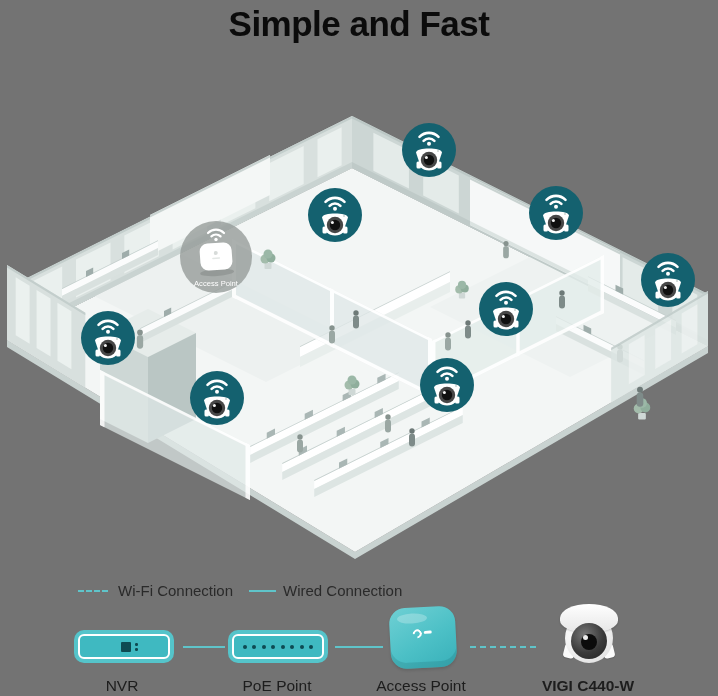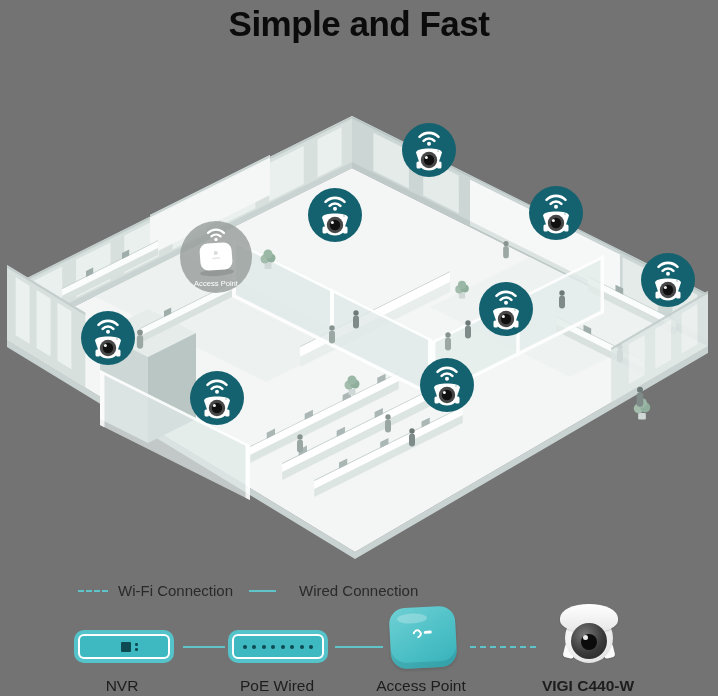--- a/index.html
+++ b/index.html
@@ -292,21 +292,21 @@
     <use href="#cam-marker-def" transform="translate(108,243)"></use>
     <use href="#cam-marker-def" transform="translate(217,303)"></use>
     <use href="#cam-marker-def" transform="translate(447,290)"></use>
   </svg>
   </div>
 
   <div class="legend-lines">
     <span class="swatch dashed" style="left:66px; top:8px; width:30px;"></span>
     <span class="ll-label" style="left:106px;">Wi-Fi Connection</span>
     <span class="swatch" style="left:237px; top:8px; width:27px;"></span>
-    <span class="ll-label" style="left:287px;text-align:right;">Wired Connection</span>
+    <span class="ll-label" style="left:271px;text-align:right;">Wired Connection</span>
   </div>
 
   <div>
     <div class="dev nvr">
       <span class="nvr-disk"></span>
       <span class="nvr-dot" style="left:55px; top:7px;"></span>
       <span class="nvr-dot" style="left:55px; top:12px;"></span>
     </div>
     <div class="conn" style="left:183px; top:646px; width:42px;"></div>
     <div class="dev poe">
@@ -334,18 +334,18 @@
       <span class="cam-flap-l"></span>
       <span class="cam-flap-r"></span>
       <span class="cam-ball"></span>
       <span class="cam-cap"></span>
       <span class="cam-lens"></span>
       <span class="cam-pupil"></span>
       <span class="cam-glint"></span>
     </div>
 
     <span class="dev-label" style="left:122px;">NVR</span>
-    <span class="dev-label" style="left:277px;">PoE Wired</span>
+    <span class="dev-label" style="left:277px;">PoE Point</span>
     <span class="dev-label" style="left:421px;">Access Point</span>
     <span class="dev-label" style="left:588px;font-weight:bold;">VIGI C440-W</span>
   </div>
 
 </div>
 
 </body></html>

